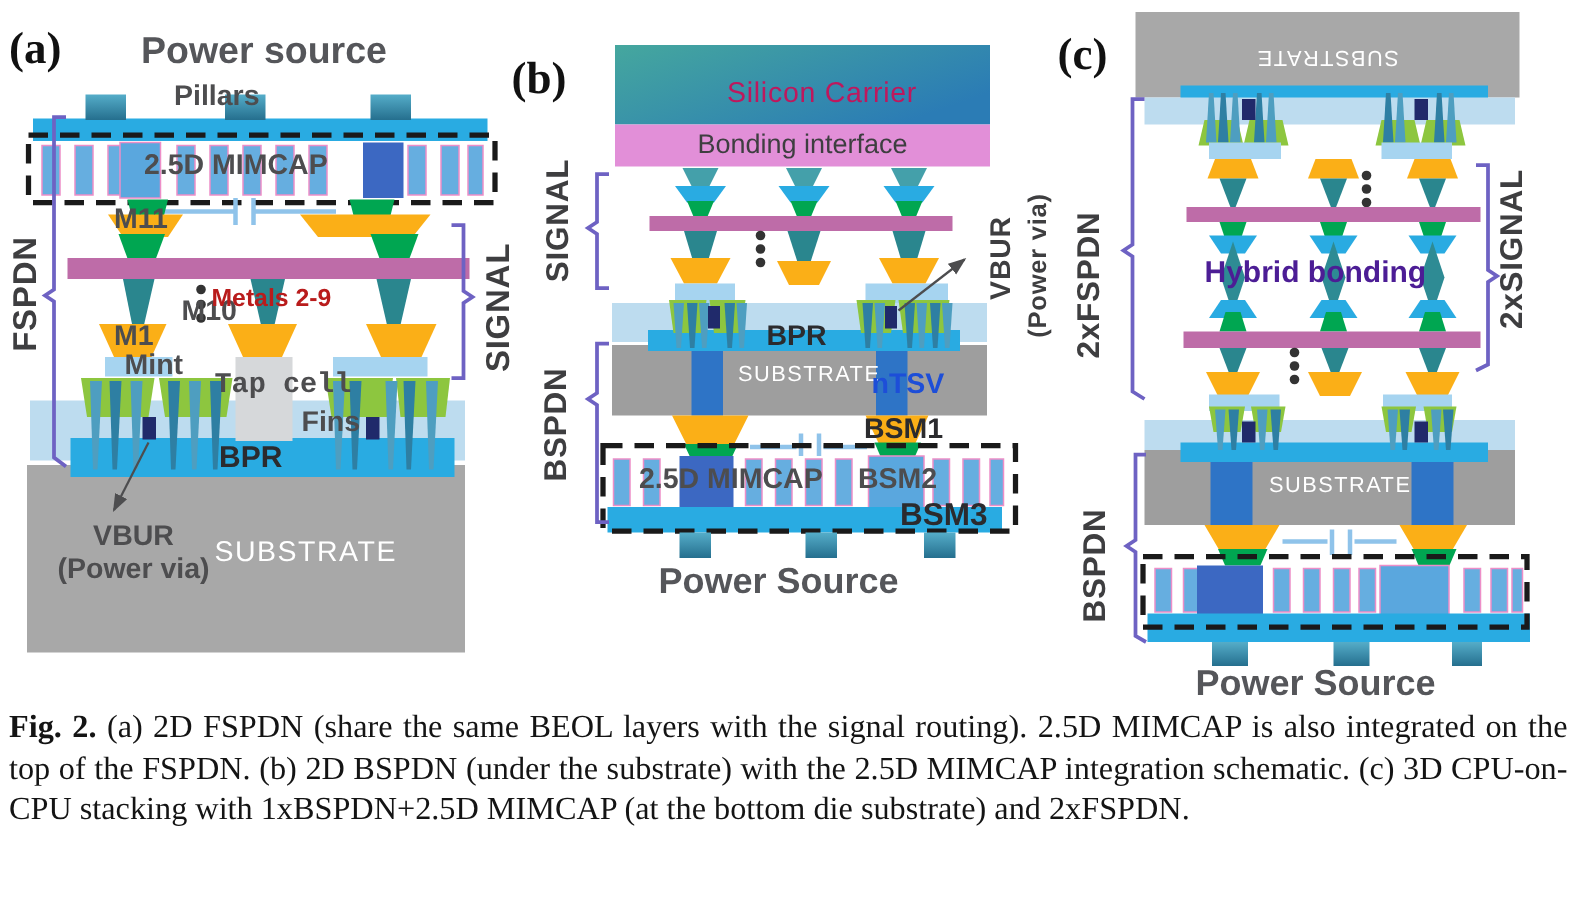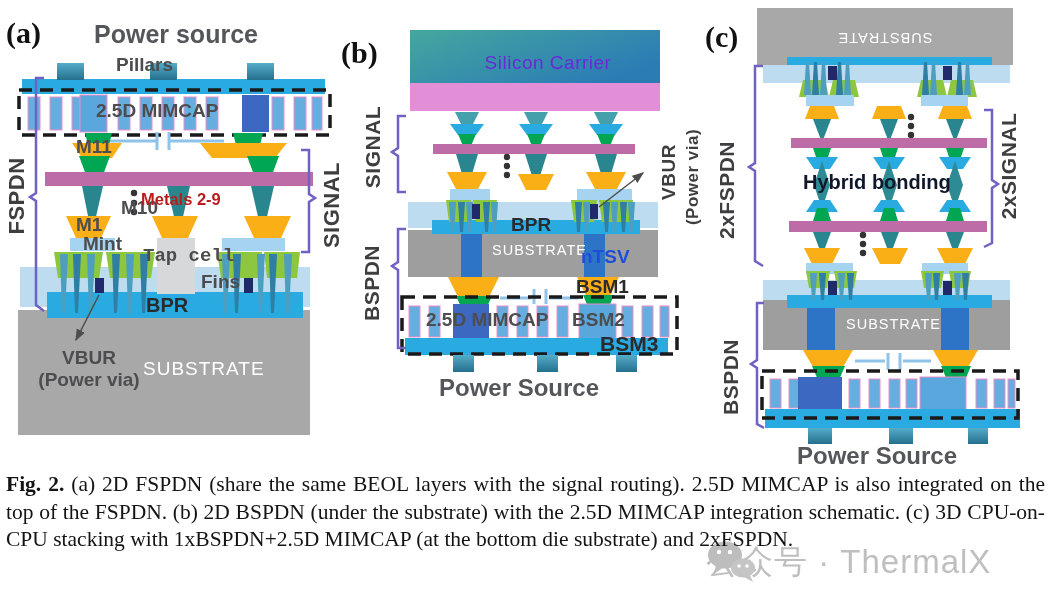--- a/index.html
+++ b/index.html
@@ -398,52 +398,40 @@
 <div class="lbl" style="left:146px;top:295px;font-size:20px;color:#2B2B2E;">BPR</div>
 <div class="lbl ctr" style="left:38px;top:347px;width:102px;font-size:19px;line-height:1.15;">
   <div>VBUR</div>
   <div>(Power via)</div>
 </div>
 <div class="lbl white" style="left:143px;top:359px;font-size:19px;">SUBSTRATE</div>
 <div class="vlab" style="left:17px;top:196px;font-size:22px;">FSPDN</div>
 <div class="vlab" style="left:332px;top:205px;font-size:22px;">SIGNAL</div>
 
 <div class="tag" style="left:341px;top:38px;">(b)</div>
-<div class="lbl ctr" style="left:410px;top:53px;width:276px;font-size:19px;color:#6d28d9;font-weight:normal;letter-spacing:.5px;">Silicon Carrier</div>
+<div class="lbl ctr" style="left:410px;top:53px;width:276px;font-size:19px;color:#be185d;font-weight:normal;letter-spacing:.5px;">Silicon Carrier</div>
+<div class="lbl ctr" style="left:410px;top:87px;width:250px;font-size:18px;font-weight:normal;color:#3E3E40;">Bonding interface</div>
 <div class="vlab" style="left:372px;top:147px;">SIGNAL</div>
 <div class="vlab" style="left:668px;top:172px;font-size:19px;">VBUR</div>
 <div class="vlab" style="left:692px;top:177px;font-size:17px;">(Power via)</div>
 <div class="lbl" style="left:511px;top:215px;font-size:19px;color:#2B2B2E;">BPR</div>
 <div class="lbl white" style="left:492px;top:243px;font-size:14.5px;">SUBSTRATE</div>
 <div class="lbl" style="left:581px;top:247px;font-size:19px;color:#1d4ed8;">nTSV</div>
 <div class="lbl" style="left:576px;top:277px;font-size:19px;color:#2B2B2E;">BSM1</div>
 <div class="lbl" style="left:426px;top:310px;font-size:19px;">2.5D MIMCAP</div>
 <div class="lbl" style="left:572px;top:310px;font-size:19px;">BSM2</div>
 <div class="lbl" style="left:600px;top:333px;font-size:21px;color:#2B2B2E;">BSM3</div>
 <div class="lbl" style="left:439px;top:376px;font-size:24px;color:#55565A;">Power Source</div>
 <div class="vlab" style="left:371px;top:283px;">BSPDN</div>
 
 <div class="tag" style="left:705px;top:22px;">(c)</div>
 <div class="lbl white rot180" style="left:885px;top:38px;font-size:14.5px;">SUBSTRATE</div>
-<div class="lbl" style="left:803px;top:172px;font-size:20px;color:#0f172a;">Hybrid bonding</div>
+<div class="lbl" style="left:803px;top:172px;font-size:20px;color:#4c1d95;">Hybrid bonding</div>
 <div class="lbl white" style="left:846px;top:317px;font-size:14.5px;">SUBSTRATE</div>
 <div class="lbl" style="left:797px;top:444px;font-size:24px;color:#55565A;">Power Source</div>
 <div class="vlab" style="left:726px;top:190px;">2xFSPDN</div>
 <div class="vlab" style="left:1008px;top:166px;">2xSIGNAL</div>
 <div class="vlab" style="left:730px;top:377px;">BSPDN</div>
 
-<div id="watermark">
-  <svg width="52" height="44" viewBox="0 0 52 44">
-    <ellipse cx="19" cy="15" rx="17" ry="13.5" fill="#B2B2B2"></ellipse>
-    <polygon points="10,25 8,34 18,27" fill="#B2B2B2"></polygon>
-    <circle cx="13" cy="12" r="2.2" fill="#FFF"></circle>
-        <circle cx="24" cy="12" r="2.2" fill="#FFF"></circle>
-    <ellipse cx="37" cy="28" rx="12" ry="9.5" fill="#BCBCBC"></ellipse>
-    <polygon points="44,35 47,42 38,37" fill="#BCBCBC"></polygon>
-    <circle cx="33" cy="26" r="1.8" fill="#FFF"></circle>
-        <circle cx="41" cy="26" r="1.8" fill="#FFF"></circle>
-  </svg>
-  <span>公众号 · ThermalX</span>
+
+<div id="caption"><b>Fig. 2.</b> <span>(a) 2D FSPDN (share the same BEOL layers with the signal routing). 2.5D MIMCAP is also integrated on the top of the FSPDN. (b) 2D BSPDN (under the substrate) with the 2.5D MIMCAP integration schematic. (c) 3D CPU-on-CPU stacking with 1xBSPDN+2.5D MIMCAP (at the bottom die substrate) and 2xFSPDN.</span></div>
+
 </div>
 
-<div id="caption"><b>Fig. 2.</b> <span>(a) 2D FSPDN (share the same BEOL layers with the signal routing). 2.5D MIMCAP is also integrated on the top of the FSPDN. (b) 2D BSPDN (under the substrate) with the 2.5D MIMCAP integration schematic. (c) 3D CPU-on-CPU stacking with 1xBSPDN+2.5D MIMCAP (at the bottom die substrate) and 2xFSPDN.</span></div>
-
-</div>
-
 </body></html>

